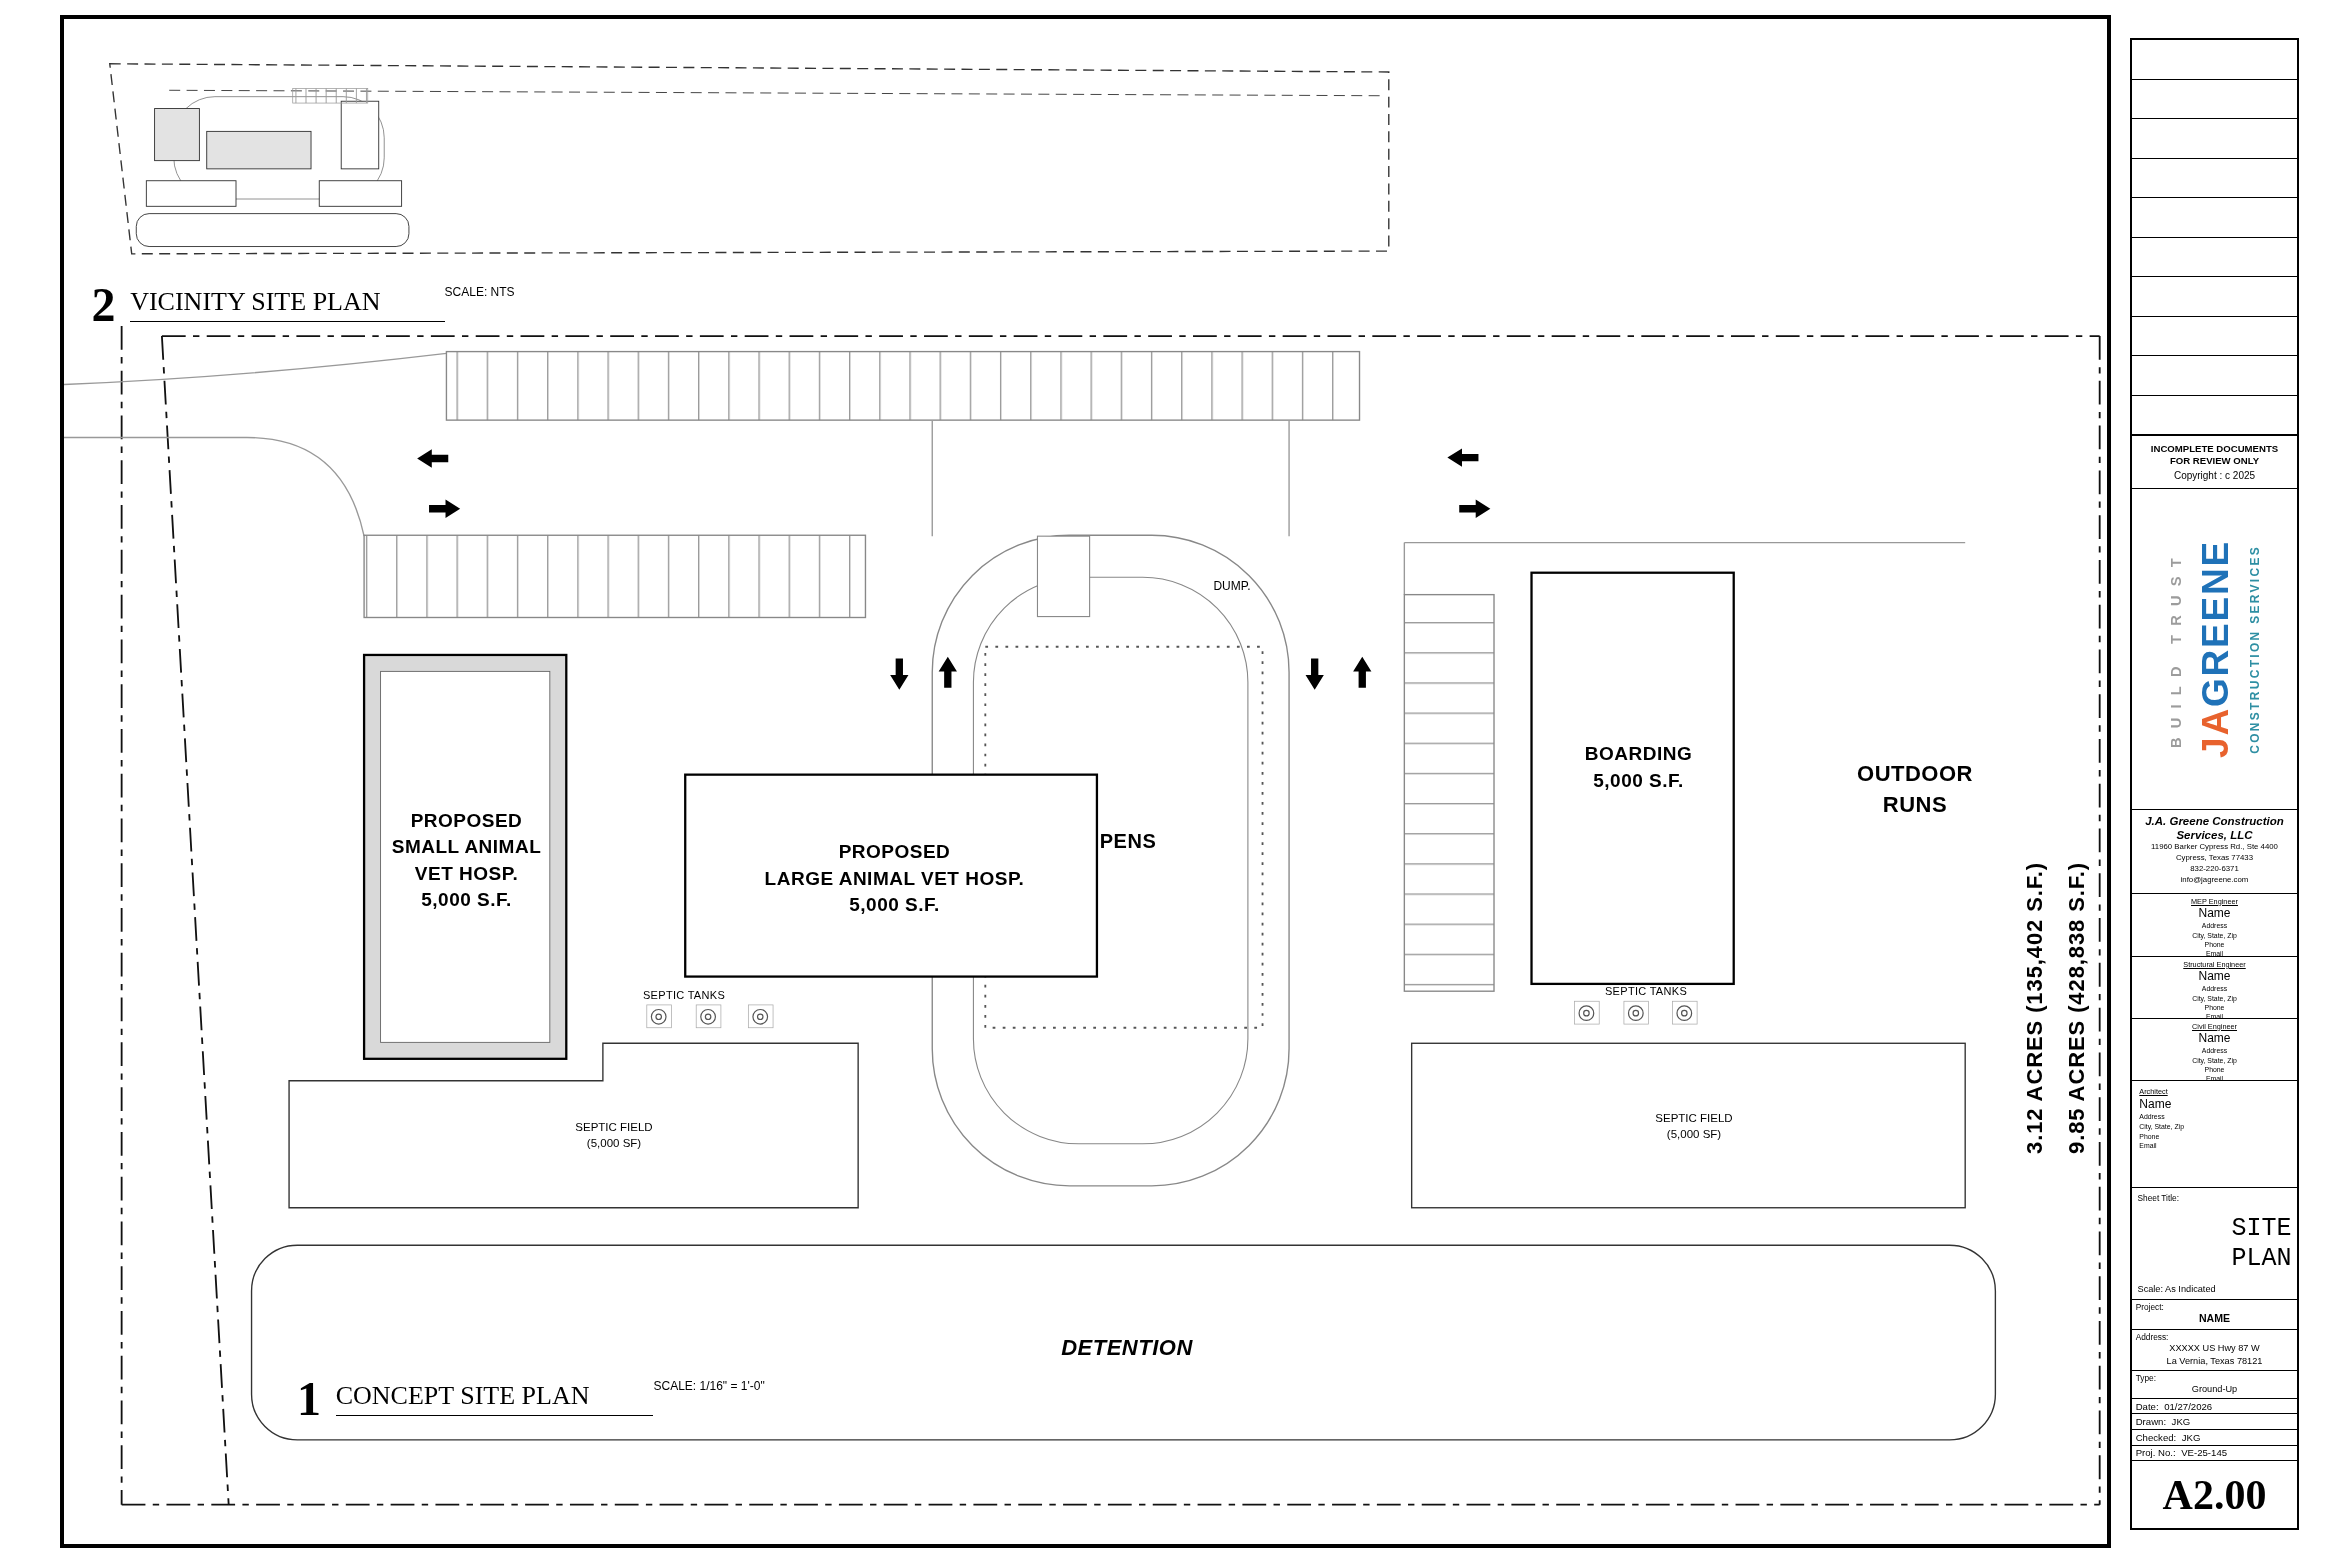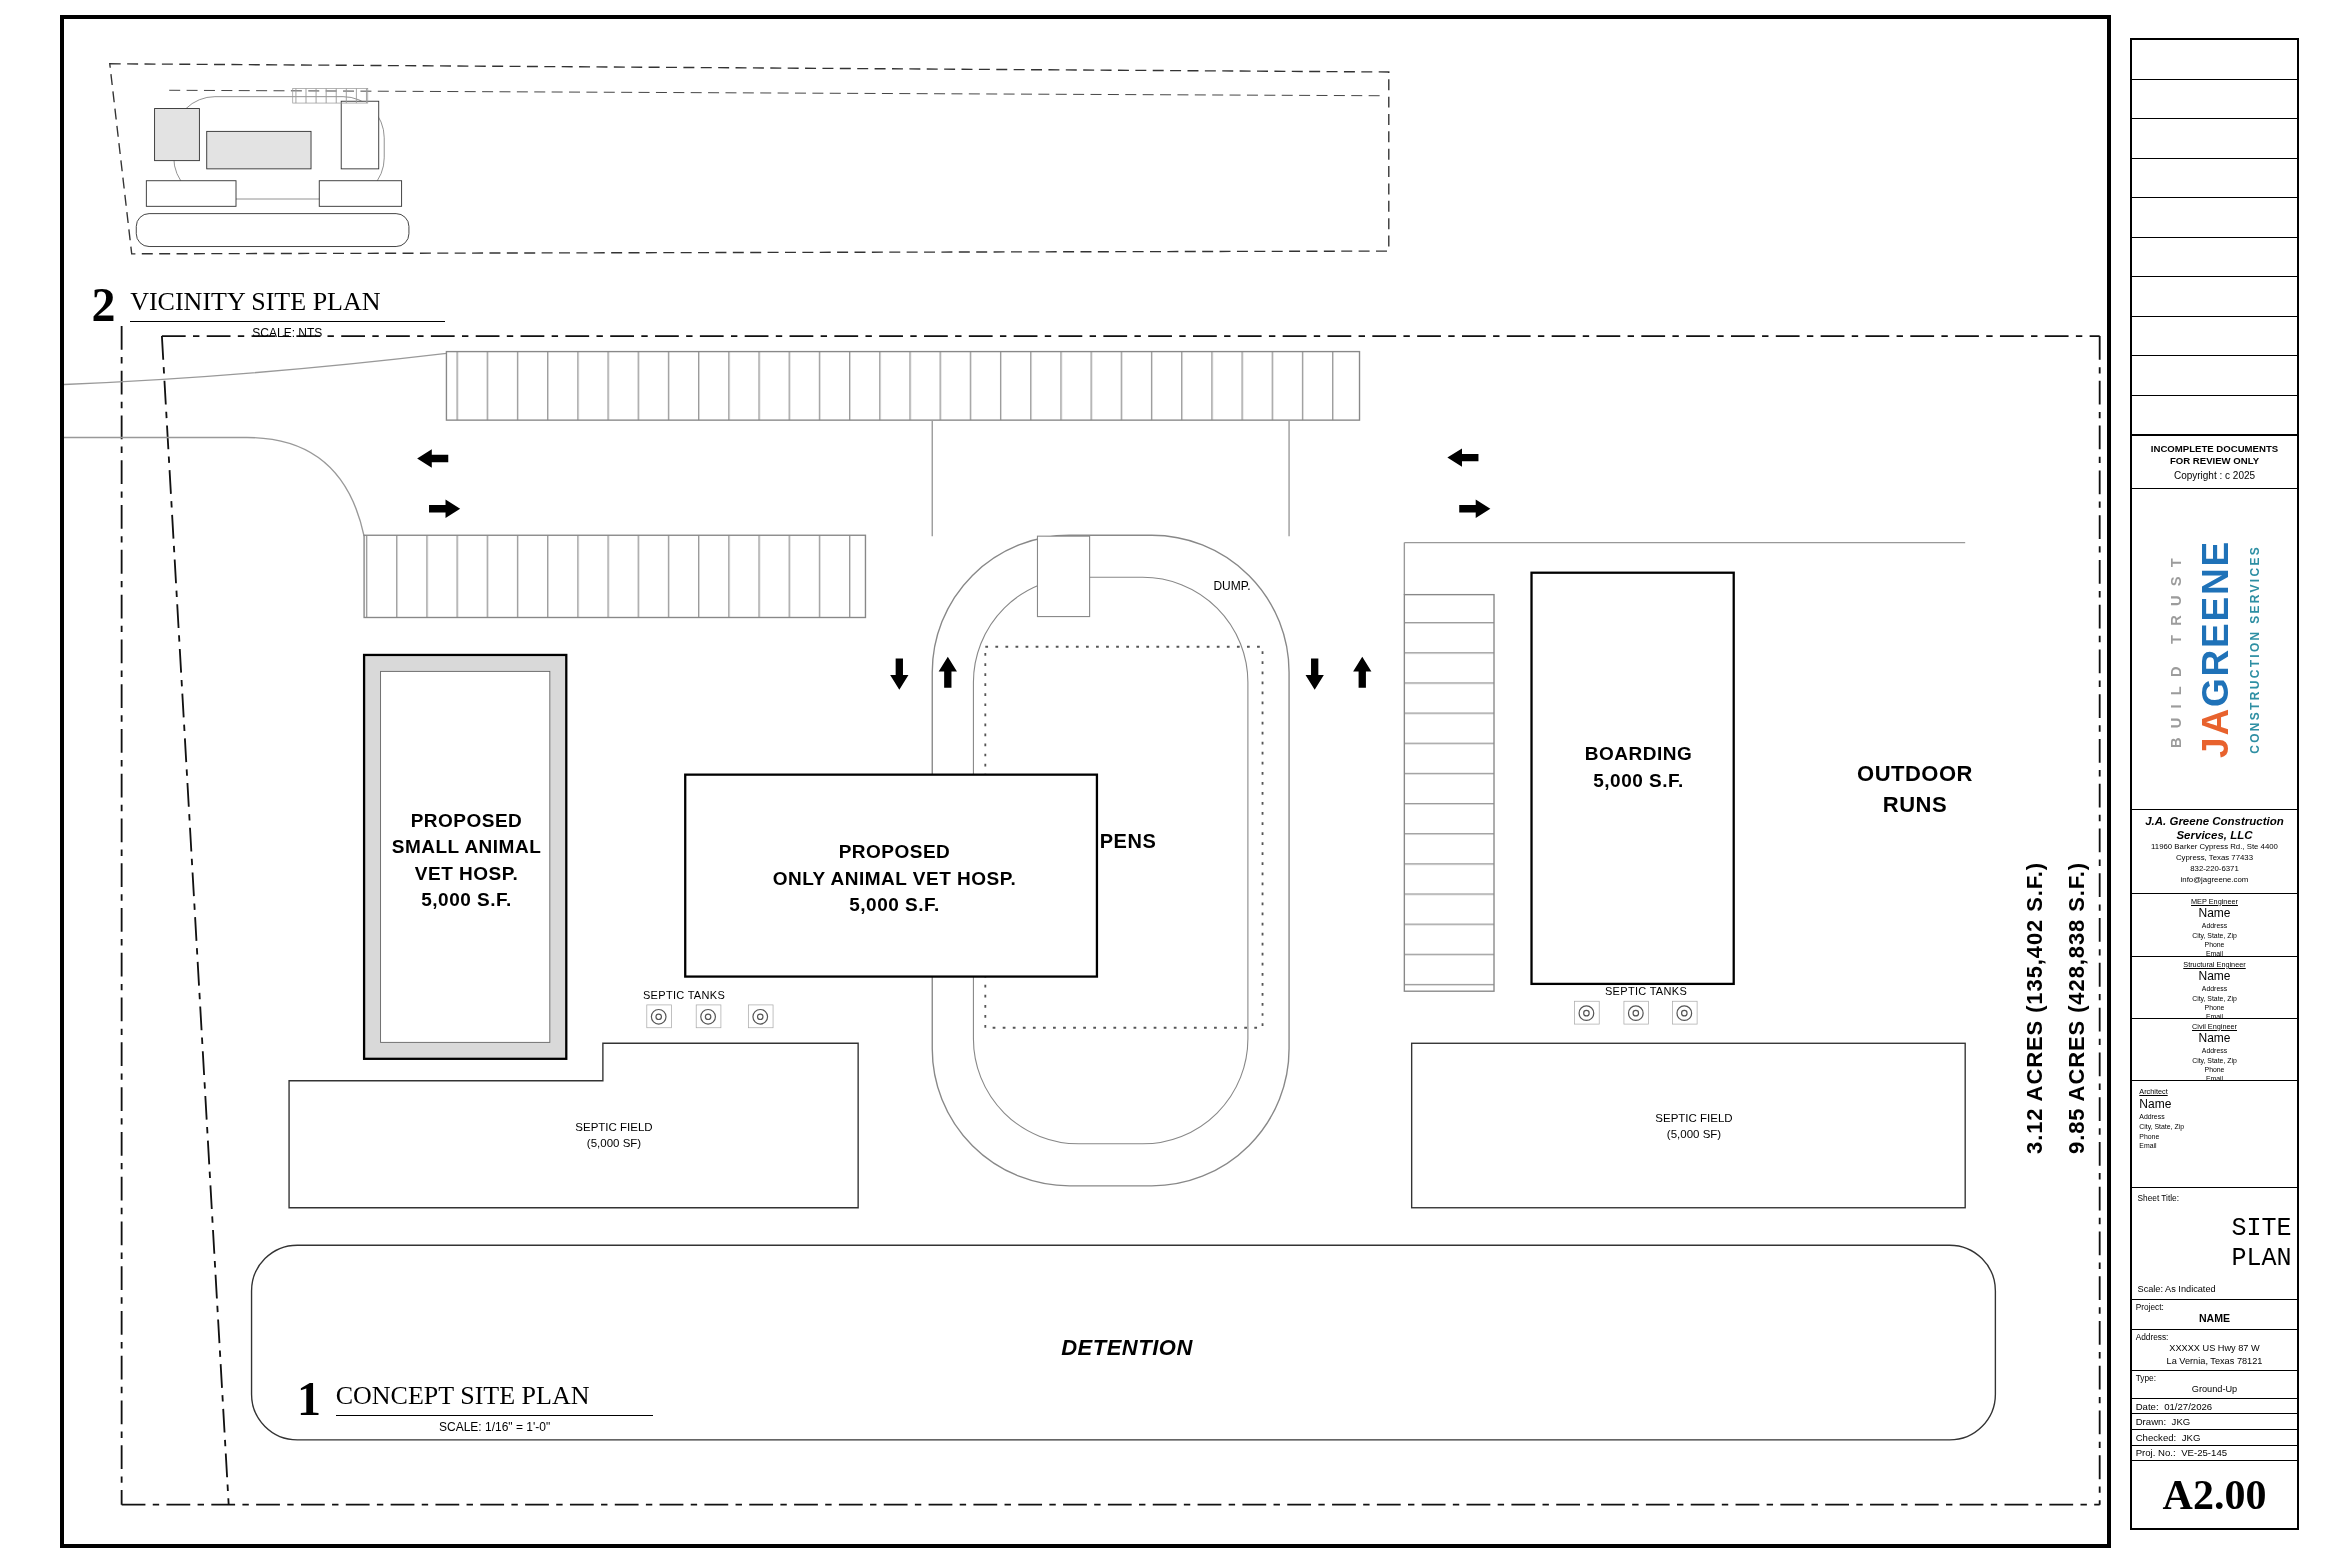--- a/index.html
+++ b/index.html
@@ -16,21 +16,21 @@
   .big-lbl { font-size:22px; }
   .small-lbl { font-size:11px; font-weight:normal; letter-spacing:0.3px; }
   .field-lbl { position:absolute; text-align:center; font-size:11.5px; line-height:1.45; }
   .dump-lbl { position:absolute; text-align:center; font-size:12px; }
 
   .acres { position:absolute; writing-mode:vertical-rl; transform:rotate(180deg); font-size:22px; font-weight:bold;
            letter-spacing:0.9px; height:349px; text-align:center; white-space:nowrap; }
 
   .detail-head { position:absolute; display:flex; align-items:flex-start; gap:14.7px; }
   .dnum { font-family:"Liberation Serif",serif; font-size:48px; font-weight:bold; line-height:.95; }
-  .dtw { display:flex; flex-direction:column; }
+  .dtw { display:flex; flex-direction:row; }
   .dtitle { font-family:"Liberation Serif",serif; font-size:26px; border-bottom:1.8px solid #000;
             padding:5.5px 64px 3.7px 0; white-space:nowrap; }
   .dscale { font-size:12px; text-align:center; padding-top:3.7px; }
 
   
   .panel { position:absolute; left:2130px; top:38px; width:169px; height:1492px; border:2.8px solid #000;
            background:#fff; display:flex; flex-direction:column; }
   .panel > div { flex-shrink:0; }
   .rev-table { height:395px; display:flex; flex-direction:column; }
   .rev-row { flex:1; border-bottom:0.9px solid #000; }
@@ -178,21 +178,21 @@
 
     <div class="bldg-lbl" style="left:301px;top:639px;width:203px;height:406px;">
       <div>PROPOSED</div>
       <div>SMALL ANIMAL</div>
       <div>VET HOSP.</div>
       <div>5,000 S.F.</div>
     </div>
 
     <div class="bldg-lbl" style="left:624px;top:759px;width:413px;height:203px;">
       <div>PROPOSED</div>
-      <div>ONLY ANIMAL VET HOSP.</div>
+      <div>LARGE ANIMAL VET HOSP.</div>
       <div>5,000 S.F.</div>
     </div>
 
     <div class="bldg-lbl" style="left:1473px;top:556px;width:203px;height:386px;">
       <div>BOARDING</div>
       <div>5,000 S.F.</div>
     </div>
 
     <div class="bldg-lbl big-lbl" style="left:1759px;top:730px;width:184px;height:83px;">
       <div>OUTDOOR</div>

